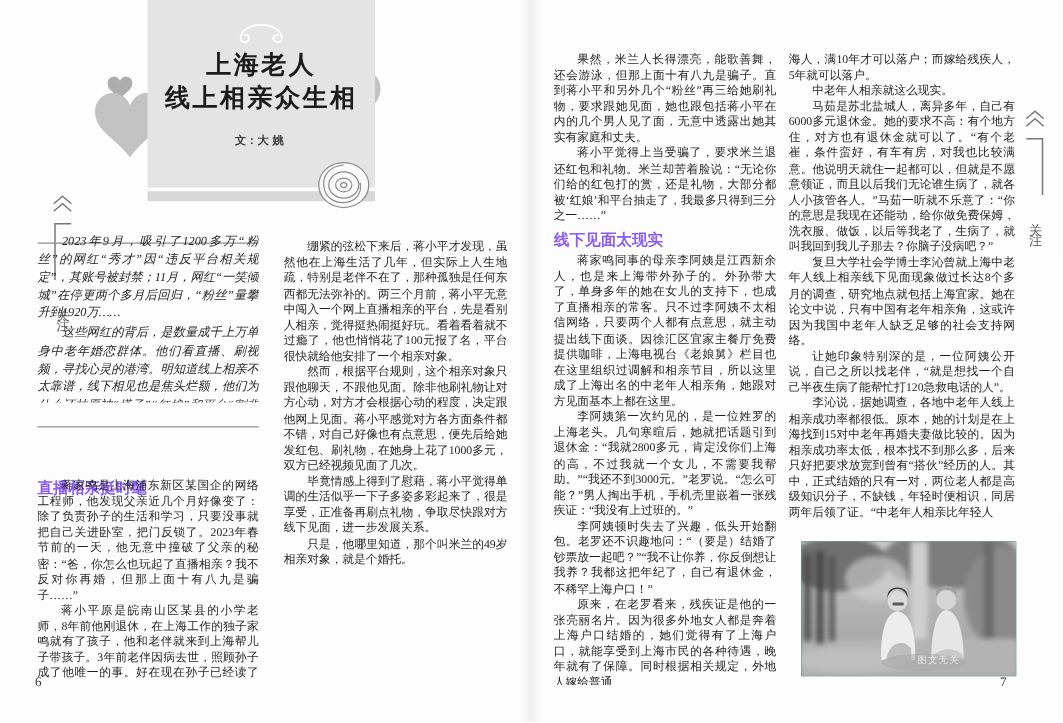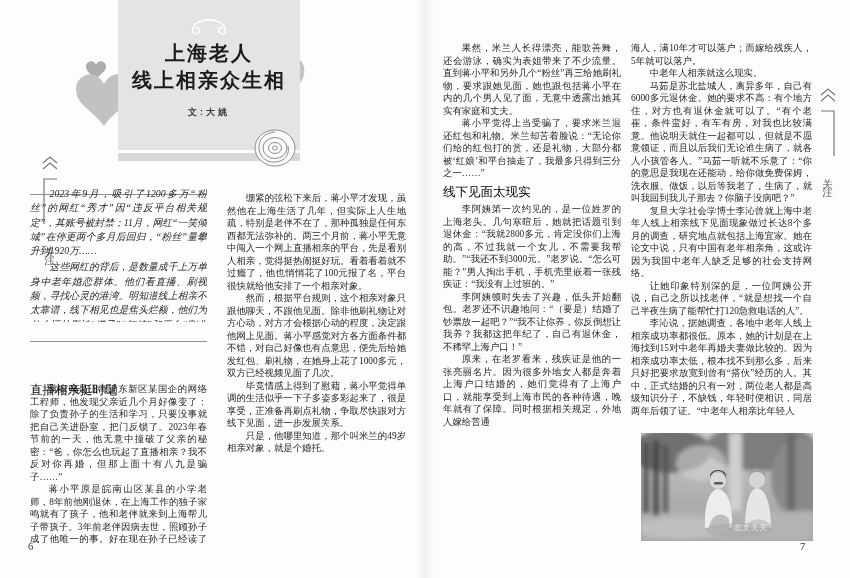--- a/index.html
+++ b/index.html
@@ -10,21 +10,21 @@
   .gutter {
     position:absolute; left:416px; top:0; width:18px; height:578px;
     background:linear-gradient(90deg, rgba(0,0,0,0) 0%, rgba(0,0,0,0.055) 50%, rgba(0,0,0,0) 100%);
   }
 
   
   .title-box { position:absolute; left:118px; top:0; width:182px; height:150px; background:#e4e4e4; }
   .title-underbar { position:absolute; left:118px; top:153px; width:182px; height:8px; background:#d8d8d8; }
   .flourish { display:block; margin:16px auto 2px auto; }
   .title-line {
-    font-family:Liberation Sans, sans-serif; font-weight:bold; font-size:20px;
+    font-family:Liberation Mono, monospace; font-weight:bold; font-size:20px;
     letter-spacing:2px; text-align:center; color:#1b1b1b; line-height:27px; margin:0;
   }
   .byline {
     text-align:center; font-size:9px; letter-spacing:3px; color:#3a3a3a;
     margin-top:12px; font-family:"Liberation Sans", sans-serif; font-weight:bold;
   }
   .heart { position:absolute; }
   .rose { position:absolute; left:252px; top:127px; }
 
   
@@ -42,22 +42,22 @@
   .rule-top { left:30px; top:194px; width:177px; }
   .rule-bottom { left:30px; top:341px; width:177px; }
 
   .intro {
     position:absolute; left:30px; top:187px; width:177px; height:135px; overflow:hidden;
     font-style:italic; font-size:9.8px; line-height:14.3px; text-align:justify; color:#242424;
   }
   .intro p { margin:0 0 2px 0; text-indent:2em; }
 
   .h-section {
-    font-family:"Liberation Sans", sans-serif; font-weight:normal;
-    font-size:12.5px; color:#000000; margin:0;
+    font-family:"Liberation Sans", sans-serif; font-weight:bold;
+    font-size:12.5px; color:#8b5cf6; margin:0;
   }
   .h1-abs { position:absolute; left:30px; top:382px; }
 
   .body-col { font-size:9.4px; line-height:12.5px; text-align:justify; color:#1f1f1f; position:absolute; overflow:hidden; }
   .body-col p { margin:0; text-indent:2em; }
   .body-col p.no-indent { text-indent:0; }
   .body-col .h-section { margin:6px 0 5px 0; }
 
   #l-col1-body { left:30px; top:383px; width:177px; height:162px; }
   #l-col2      { left:227px; top:192px; width:179px; height:358px; }
@@ -148,23 +148,24 @@
   <div id="l-col2" class="body-col">
     <p>绷紧的弦松下来后，蒋小平才发现，虽然他在上海生活了几年，但实际上人生地疏，特别是老伴不在了，那种孤独是任何东西都无法弥补的。两三个月前，蒋小平无意中闯入一个网上直播相亲的平台，先是看别人相亲，觉得挺热闹挺好玩。看着看着就不过瘾了，他也悄悄花了100元报了名，平台很快就给他安排了一个相亲对象。</p>
     <p>然而，根据平台规则，这个相亲对象只跟他聊天，不跟他见面。除非他刷礼物让对方心动，对方才会根据心动的程度，决定跟他网上见面。蒋小平感觉对方各方面条件都不错，对自己好像也有点意思，便先后给她发红包、刷礼物，在她身上花了1000多元，双方已经视频见面了几次。</p>
     <p>毕竟情感上得到了慰藉，蒋小平觉得单调的生活似乎一下子多姿多彩起来了，很是享受，正准备再刷点礼物，争取尽快跟对方线下见面，进一步发展关系。</p>
     <p>只是，他哪里知道，那个叫米兰的49岁相亲对象，就是个婚托。</p>
   </div>
 
   <div id="pn-6" class="pagenum">6</div>
 
   <div id="r-col1" class="body-col">
-    <p>果然，米兰人长得漂亮，能歌善舞，还会游泳，确实为表姐带来了不少流量。直到蒋小平和另外几个“粉丝”再三给她刷礼物，要求跟她见面，她也跟包括蒋小平在内的几个男人见了面，无意中透露出她其实有家庭和丈夫。</p>
+    <p>果然，米兰人长得漂亮，能歌善舞，还会游泳，但那上面十有八九是骗子。直到蒋小平和另外几个“粉丝”再三给她刷礼物，要求跟她见面，她也跟包括蒋小平在内的几个男人见了面，无意中透露出她其实有家庭和丈夫。</p>
     <p>蒋小平觉得上当受骗了，要求米兰退还红包和礼物。米兰却苦着脸说：“无论你们给的红包打的赏，还是礼物，大部分都被‘红娘’和平台抽走了，我最多只得到三分之一……”</p>
     <h3 class="h-section">线下见面太现实</h3>
+    <p>蒋家鸣同事的母亲李阿姨是江西新余人，也是来上海带外孙子的。外孙带大了，单身多年的她在女儿的支持下，也成了直播相亲的常客。只不过李阿姨不太相信网络，只要两个人都有点意思，就主动提出线下面谈。因徐汇区宜家主餐厅免费提供咖啡，上海电视台《老娘舅》栏目也在这里组织过调解和相亲节目，所以这里成了上海出名的中老年人相亲角，她跟对方见面基本上都在这里。</p>
     <p>李阿姨第一次约见的，是一位姓罗的上海老头。几句寒暄后，她就把话题引到退休金：“我就2800多元，肯定没你们上海的高，不过我就一个女儿，不需要我帮助。”“我还不到3000元。”老罗说。“怎么可能？”男人掏出手机，手机壳里嵌着一张残疾证：“我没有上过班的。”</p>
     <p>李阿姨顿时失去了兴趣，低头开始翻包。老罗还不识趣地问：“（要是）结婚了钞票放一起吧？”“我不让你养，你反倒想让我养？我都这把年纪了，自己有退休金，不稀罕上海户口！”</p>
     <p>原来，在老罗看来，残疾证是他的一张亮丽名片。因为很多外地女人都是奔着上海户口结婚的，她们觉得有了上海户口，就能享受到上海市民的各种待遇，晚年就有了保障。同时根据相关规定，外地人嫁给普通</p>
   </div>
 
   <div id="r-col2" class="body-col">
     <p class="no-indent">海人，满10年才可以落户；而嫁给残疾人，5年就可以落户。</p>
     <p>中老年人相亲就这么现实。</p>
     <p>马茹是苏北盐城人，离异多年，自己有6000多元退休金。她的要求不高：有个地方住，对方也有退休金就可以了。“有个老崔，条件蛮好，有车有房，对我也比较满意。他说明天就住一起都可以，但就是不愿意领证，而且以后我们无论谁生病了，就各人小孩管各人。”马茹一听就不乐意了：“你的意思是我现在还能动，给你做免费保姆，洗衣服、做饭，以后等我老了，生病了，就叫我回到我儿子那去？你脑子没病吧？”</p>
     <p>复旦大学社会学博士李沁曾就上海中老年人线上相亲线下见面现象做过长达8个多月的调查，研究地点就包括上海宜家。她在论文中说，只有中国有老年相亲角，这或许因为我国中老年人缺乏足够的社会支持网络。</p>

